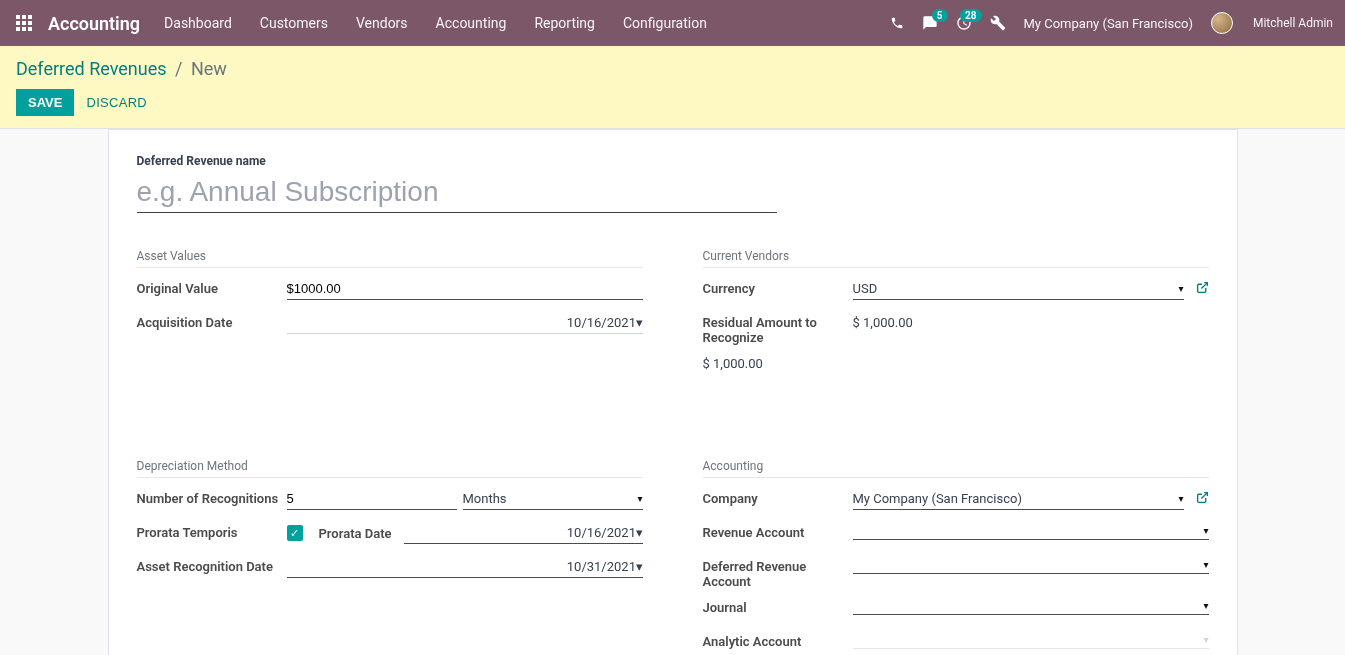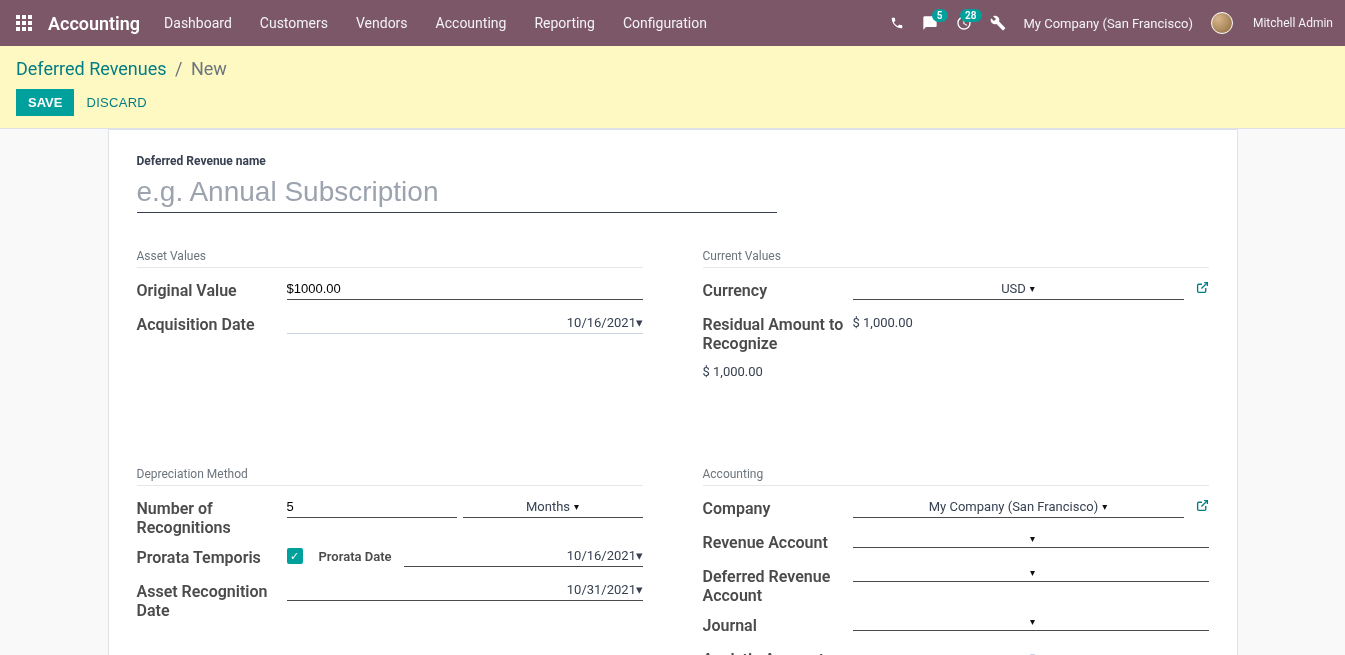--- a/index.html
+++ b/index.html
@@ -34,25 +34,25 @@
     
     .field-label-small { font-size: 12px; font-weight: 700; color: #374151; margin-bottom: 4px; display: block; }
     .title-input { width: 640px; font-size: 28px; color: #6c757d; border: none; border-bottom: 1px solid #374151; padding: 4px 0; outline: none; }
     .title-input::placeholder { color: #9ca3af; }
     
     .groups { display: flex; gap: 60px; margin-top: 36px; }
     .group-col { flex: 1; }
     .group-title { font-size: 12px; color: #6c757d; margin-bottom: 10px; border-bottom: 1px solid #e5e7eb; padding-bottom: 4px; }
     
     .field-row { display: flex; align-items: flex-start; margin-bottom: 8px; min-height: 26px; }
-    .field-row .label { width: 150px; font-size: 16px; font-weight: 600; color: #4b4b4b; padding-top: 3px; }
+    .field-row .label { width: 150px; font-size: 13px; font-weight: 600; color: #4b4b4b; padding-top: 3px; }
     .field-row .value { flex: 1; display: flex; align-items: center; gap: 6px; }
     .text-input { width: 100%; border: none; border-bottom: 1px solid #4b4b4b; font-size: 13px; padding: 3px 0; outline: none; background: transparent; }
     .text-input.half { width: 170px; }
-    .select-input { width: 100%; border: none; border-bottom: 1px solid #4b4b4b; font-size: 13px; padding: 3px 0; outline: none; background: transparent; display: flex; justify-content: center; align-items: center; cursor: pointer; }
+    .select-input { width: 100%; border: none; border-bottom: 1px solid #4b4b4b; font-size: 13px; padding: 3px 0; outline: none; background: transparent; display: flex; justify-content: space-between; align-items: center; cursor: pointer; }
     .select-input.disabled { border-bottom: 1px solid #e5e7eb; color: #9ca3af; }
     .select-input .caret { font-size: 10px; color: #4b4b4b; margin-left: 4px; }
     .select-input .caret.dark { color: #111; }
     .select-input.disabled .caret { color: #cbd5e1; }
     .date-input { width: 100%; border: none; border-bottom: 1px solid #cbd5e1; font-size: 13px; padding: 3px 0; outline: none; background: transparent; display: flex; justify-content: flex-end; align-items: center; cursor: pointer; }
     .date-input.dark { border-bottom: 1px solid #4b4b4b; }
     .static-value { font-size: 13px; padding: 3px 0; }
     .checkbox { width: 16px; height: 16px; background: #00a09d; border-radius: 2px; display: inline-flex; align-items: center; justify-content: center; color: #fff; font-size: 11px; cursor: pointer; flex-shrink: 0; }
     .inline-label { font-size: 13px; font-weight: 600; color: #4b4b4b; margin: 0 6px 0 10px; white-space: nowrap; }
     .ext-link { color: #017e84; cursor: pointer; font-size: 14px; margin-left: 6px; flex-shrink: 0; }
@@ -149,21 +149,21 @@
           <div class="value">
             <div class="date-input">
               <span>10/16/2021</span>
               <span class="caret">▾</span>
             </div>
           </div>
         </div>
       </div>
 
       <div class="group-col">
-        <div class="group-title">Current Values</div>
+        <div class="group-title">Current Vendors</div>
         <div class="field-row">
           <div class="label">Currency</div>
           <div class="value">
             <div class="select-input">
               <span>USD</span>
               <span class="caret dark">▾</span>
             </div>
             <span class="ext-link">
               <svg width="13" height="13" viewBox="0 0 24 24" fill="none" stroke="#017e84" stroke-width="2.5">
                   <path d="M18 13v6a2 2 0 0 1-2 2H5a2 2 0 0 1-2-2V8a2 2 0 0 1 2-2h6"></path>

